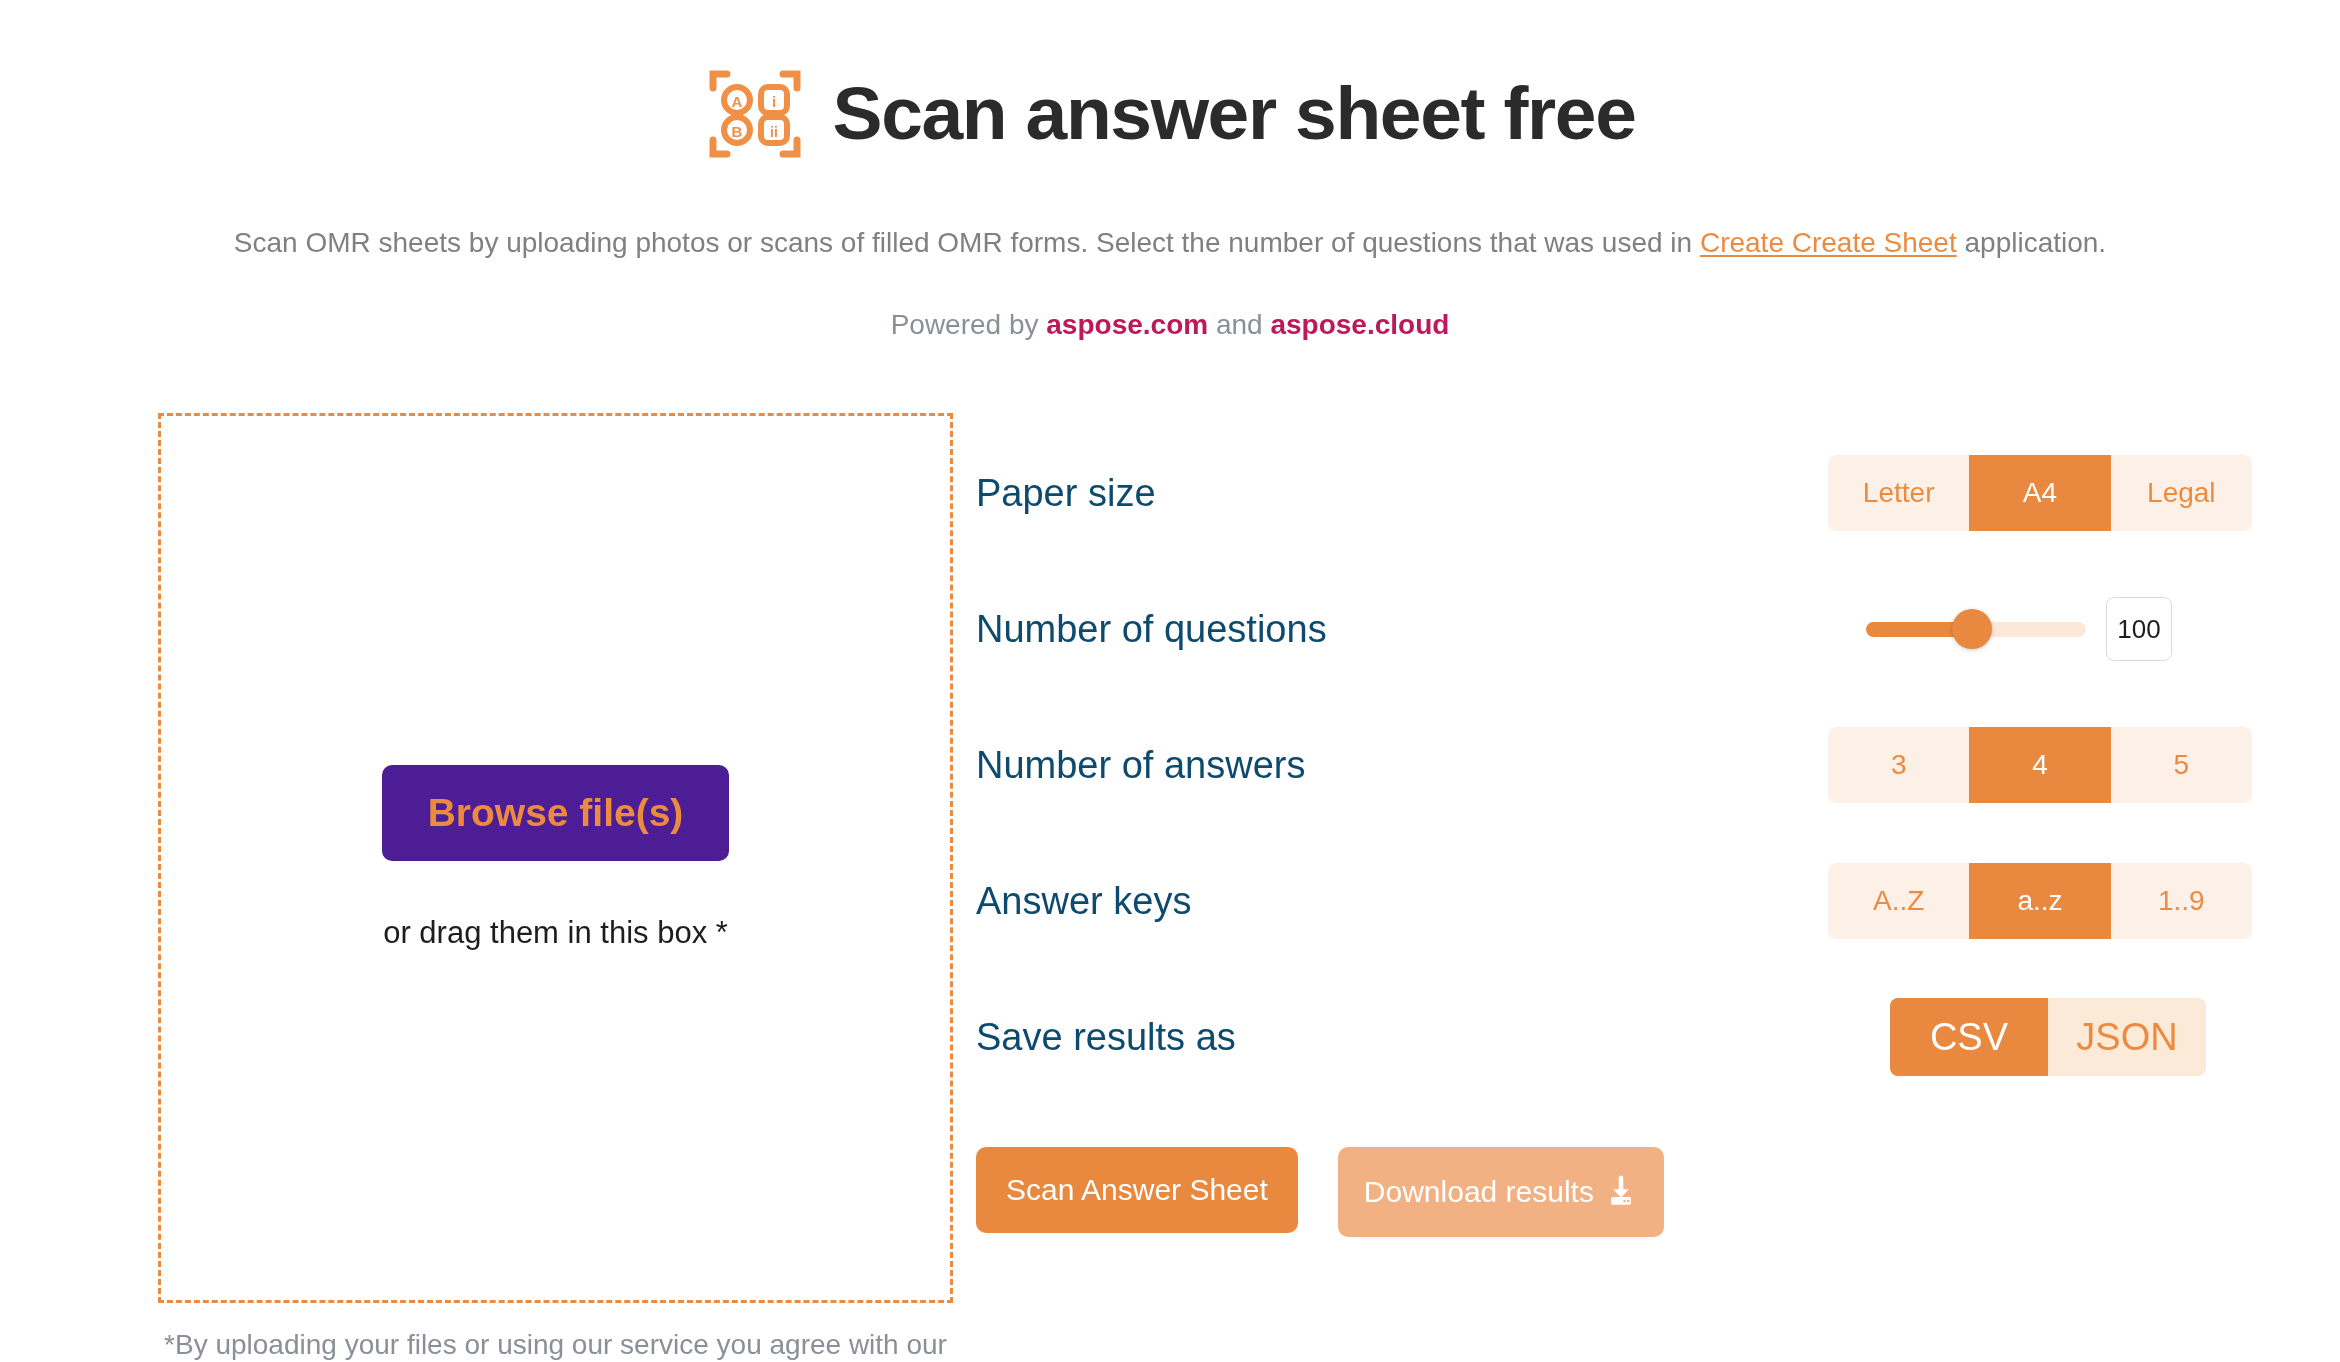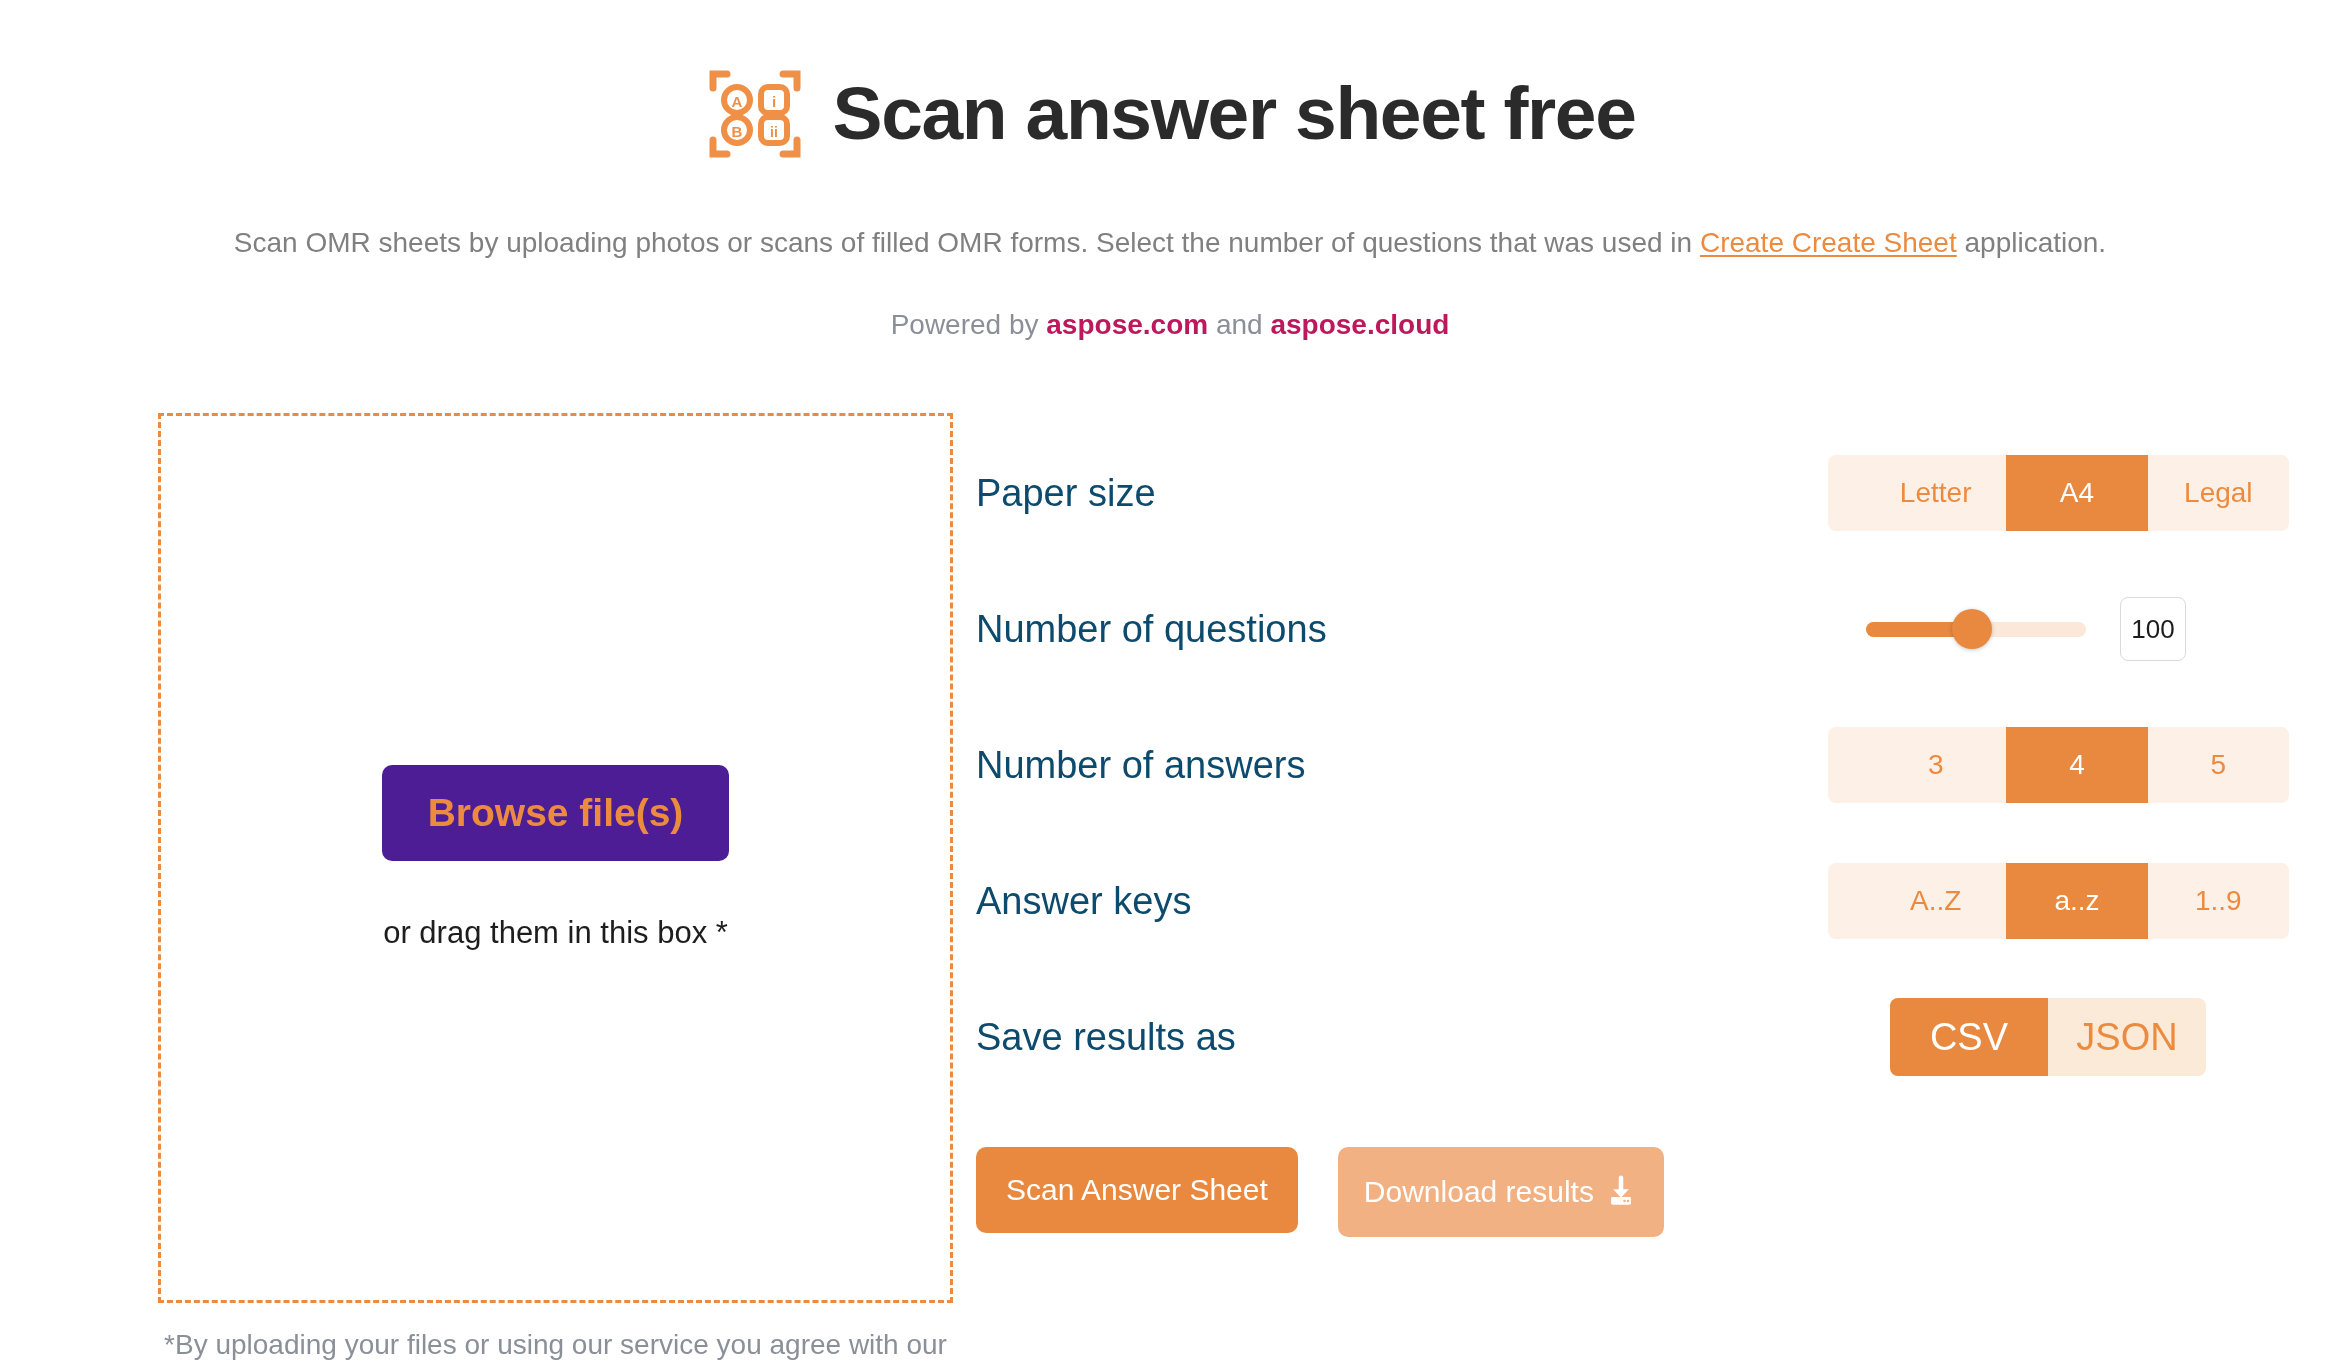--- a/index.html
+++ b/index.html
@@ -166,21 +166,21 @@
     cursor: pointer;
     user-select: none;
     background: transparent;
     border: none;
     font-family: "Liberation Sans", sans-serif;
   }
   .seg.active {
     background: #e8893f;
     color: #ffffff;
   }
-  .seg-offset { margin-left: 252px; padding-left: 37px; }
+  .seg-offset { margin-left: 252px; }
 
   
   .slider-wrap {
     display: flex;
     align-items: center;
     margin-left: 290px;
   }
   .slider {
     position: relative;
     width: 220px;
@@ -208,21 +208,21 @@
     top: -9px;
     width: 40px;
     height: 40px;
     margin-left: -20px;
     border-radius: 50%;
     background: #e8893f;
     box-shadow: 0 1px 4px rgba(0,0,0,0.22);
     cursor: pointer;
   }
   .qty-box {
-    margin-left: 34px;
+    margin-left: 20px;
     width: 66px;
     height: 64px;
     border: 1px solid #d8dade;
     border-radius: 8px;
     background: #ffffff;
     display: flex;
     align-items: center;
     justify-content: center;
     font-size: 26px;
     color: #1d1d1d;

